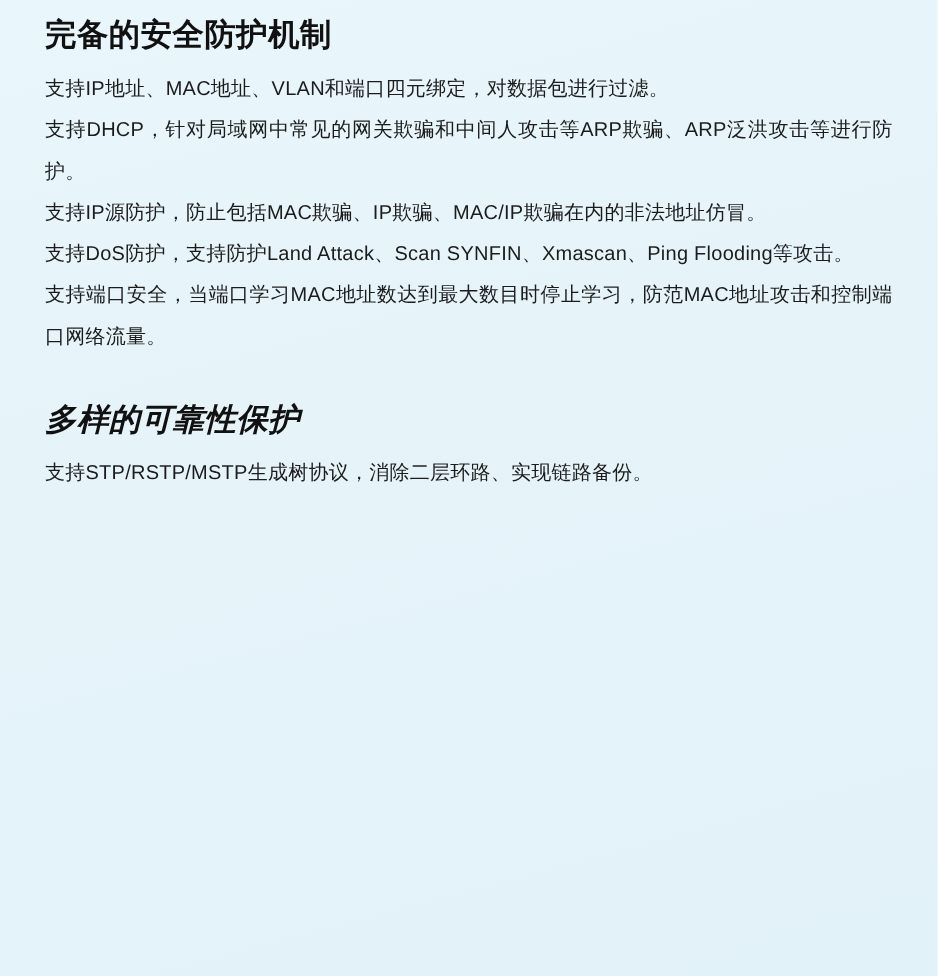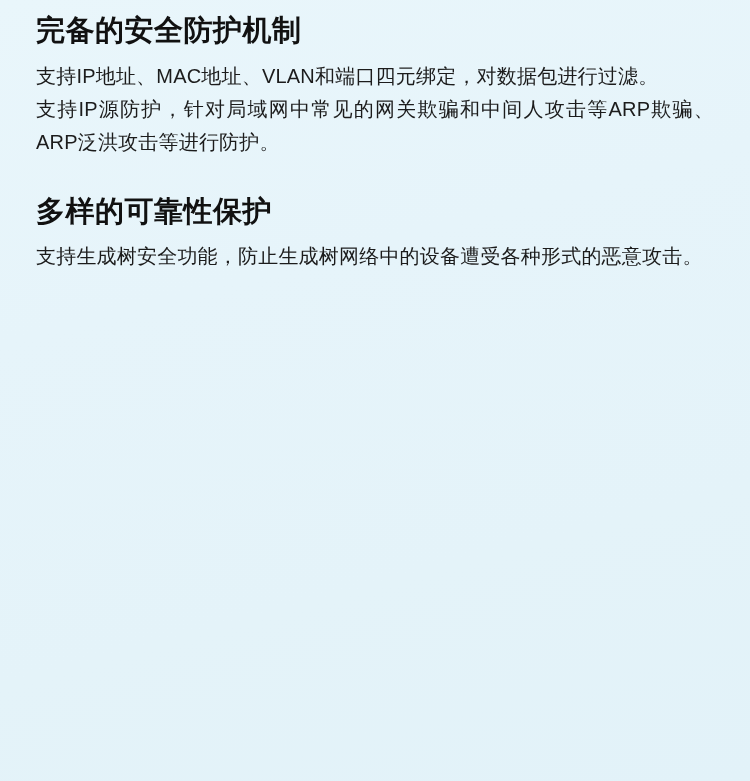--- a/index.html
+++ b/index.html
@@ -16,52 +16,56 @@
   }
   .page {
     padding: 12px 36px 0 36px;
     box-sizing: border-box;
     width: 750px;
   }
   .section {
     margin-bottom: 4px;
   }
   .section-title {
-    font-size: 29px;
+    font-size: 25px;
     font-weight: bold;
     color: #111111;
     letter-spacing: 0.5px;
     margin: 0 0 10px 0;
     line-height: 1.3;
   }
   .section + .section .section-title {
     margin-top: 34px;
+    font-style: italic;
   }
   .para {
-    font-size: 20px;
+    font-size: 16px;
     line-height: 33px;
     color: #1c1c1c;
     margin: 0;
     letter-spacing: 0.2px;
     text-align: justify;
     text-justify: inter-character;
   }
   .para + .para {
     margin-top: 0px;
   }
 </style>
 </head>
 <body>
 
 <div class="page">
 
   <div class="section">
     <h2 class="section-title">完备的安全防护机制</h2>
     <p class="para">支持IP地址、MAC地址、VLAN和端口四元绑定，对数据包进行过滤。</p>
-    <p class="para">支持IP源防护，针对局域网中常见的网关欺骗和中间人攻击等ARP欺骗、ARP泛洪攻击等进行防护。</p>
+    <p class="para">支持DHCP，针对局域网中常见的网关欺骗和中间人攻击等ARP欺骗、ARP泛洪攻击等进行防护。</p>
+    <p class="para">支持IP源防护，防止包括MAC欺骗、IP欺骗、MAC/IP欺骗在内的非法地址仿冒。</p>
+    <p class="para">支持DoS防护，支持防护Land Attack、Scan SYNFIN、Xmascan、Ping Flooding等攻击。</p>
+    <p class="para">支持端口安全，当端口学习MAC地址数达到最大数目时停止学习，防范MAC地址攻击和控制端口网络流量。</p>
   </div>
 
   <div class="section">
     <h2 class="section-title">多样的可靠性保护</h2>
-    <p class="para">支持生成树安全功能，防止生成树网络中的设备遭受各种形式的恶意攻击。</p>
+    <p class="para">支持STP/RSTP/MSTP生成树协议，消除二层环路、实现链路备份。</p>
   </div>
 
 </div>
 
 </body></html>

